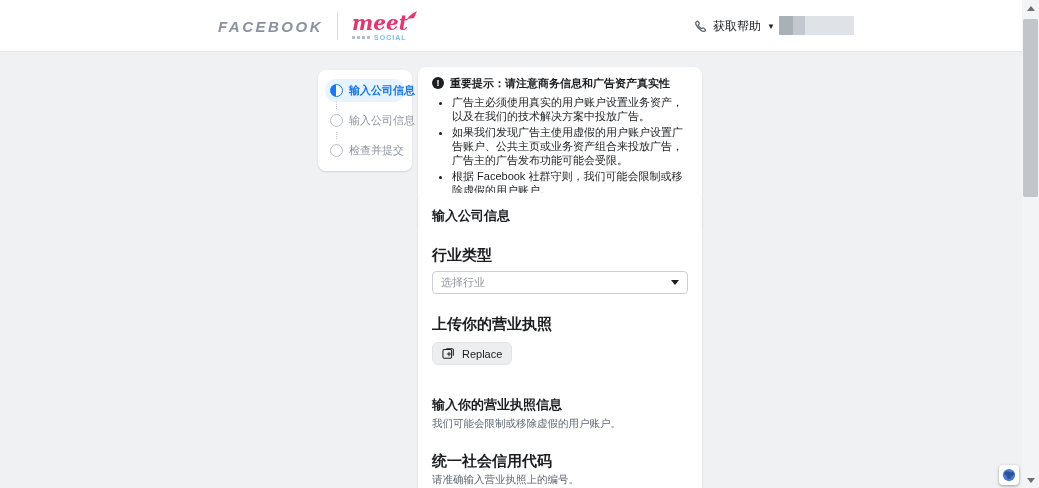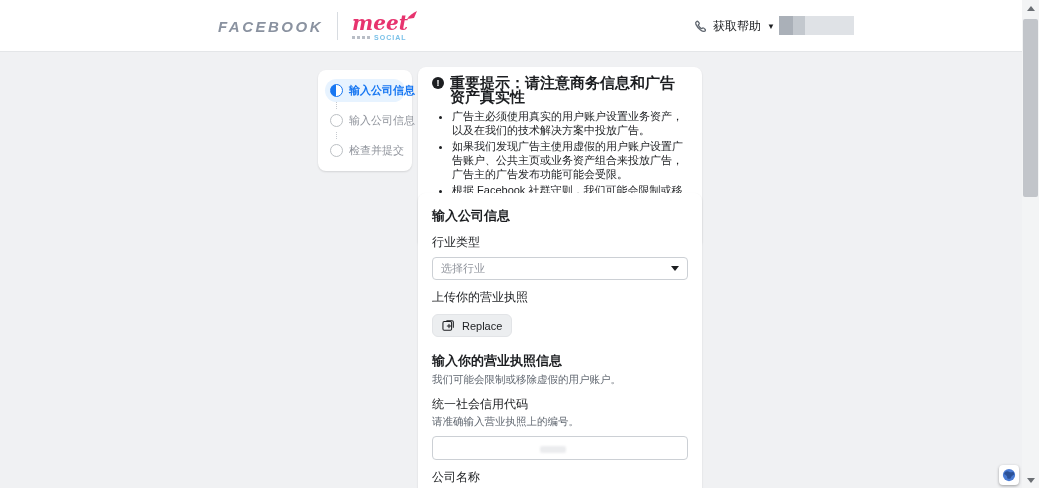--- a/index.html
+++ b/index.html
@@ -52,35 +52,35 @@
   .step-label { font-size:11px; color:#90949c; white-space:nowrap; }
   .step-row.active .step-label { color:#1877f2; font-weight:bold; }
   .step-circle { width:13px; height:13px; border-radius:50%; border:1.5px solid #bcc0c4; flex:0 0 auto; background:#fff; }
   .step-circle.half { border-color:#1877f2; background:linear-gradient(90deg,#1877f2 0 50%,#ffffff 50% 100%); }
   .step-connector { height:7px; border-left:1px dotted #c6cad0; margin-left:11px; }
 
   
   .notice-card { left:418px; top:67px; width:284px; padding:9px 14px 8px; }
   .notice-title-row { display:flex; align-items:flex-start; gap:6px; }
   .notice-icon { width:12px; height:12px; border-radius:50%; background:#1c1e21; color:#fff; font-size:9px; font-weight:bold; display:flex; align-items:center; justify-content:center; flex:0 0 auto; margin-top:1px; }
-  .notice-title { font-size:15px; font-weight:bold; line-height:14px; }
+  .notice-title { font-size:11px; font-weight:bold; line-height:14px; }
   .notice-list { margin:5px 0 0 20px; }
   .notice-list li { font-size:11px; line-height:14px; color:#1c1e21; margin-bottom:2px; }
   .notice-divider { border:none; border-top:1px solid #dadde1; margin:6px 0 0; }
   .notice-link { display:inline-block; margin-top:7px; font-size:11px; font-weight:bold; color:#1877f2; text-decoration:none; cursor:pointer; }
 
   
   .form-card { left:418px; top:193px; width:284px; height:420px; padding:14px; }
   .form-title { font-size:13px; font-weight:bold; }
-  .field-label { font-size:12px; font-weight:normal; margin-top:9px; }
+  .field-label { font-size:15px; font-weight:bold; margin-top:21px; }
   .select-box { margin-top:6px; height:23px; border:1px solid #ccd0d5; border-radius:4px; background:#fff; display:flex; align-items:center; justify-content:space-between; padding:0 8px; cursor:pointer; }
   .select-placeholder { font-size:11px; color:#90949c; }
   .select-caret { width:0; height:0; border-left:4px solid transparent; border-right:4px solid transparent; border-top:5px solid #1c1e21; }
   .replace-btn { margin-top:8px; display:inline-flex; align-items:center; gap:6px; height:23px; padding:0 9px; background:#eceef0; border:1px solid #e2e4e7; border-radius:6px; font-size:11px; color:#1c1e21; cursor:pointer; }
-  .section-title { font-size:13px; font-weight:bold; margin-top:15px; }
+  .section-title { font-size:13px; font-weight:bold; margin-top:31px; }
   .section-sub { font-size:10.5px; color:#606770; margin-top:3px; }
   .field-help { font-size:10.5px; color:#606770; margin-top:2px; }
   .text-input { position:relative; margin-top:7px; height:24px; border:1px solid #ccd0d5; border-radius:4px; background:#fff; cursor:text; }
   .smudge { position:absolute; left:42%; top:9px; width:26px; height:7px; background:#ebecee; border-radius:2px; filter:blur(1px); }
 
   
   .globe-btn { position:absolute; left:999px; top:465px; width:20px; height:20px; background:#fff; border-radius:4px; box-shadow:0 1px 3px rgba(0,0,0,0.35); display:flex; align-items:center; justify-content:center; cursor:pointer; z-index:6; }
 </style>
 </head>
 <body>

